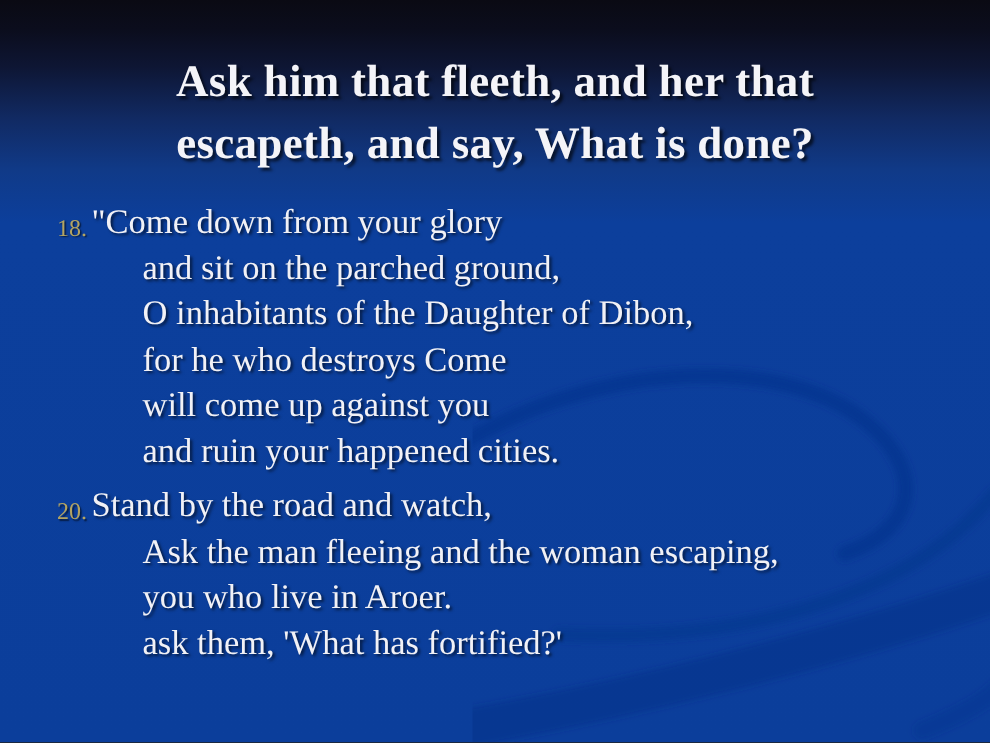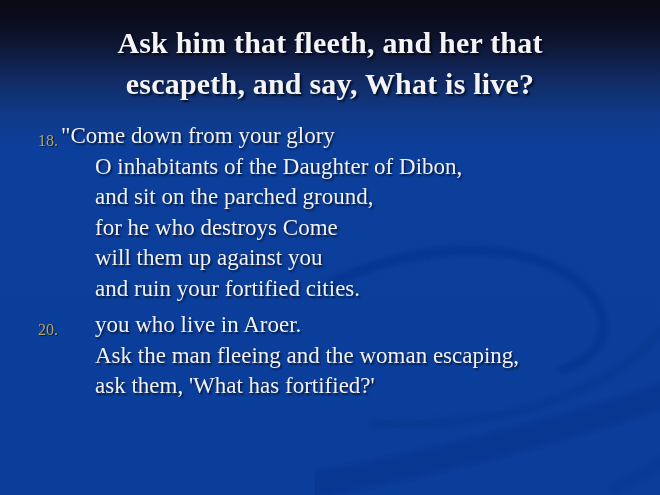--- a/index.html
+++ b/index.html
@@ -30,21 +30,21 @@
     height: 258px;
     pointer-events: none;
   }
   .swirl path {
     fill: none;
     stroke-linecap: round;
   }
   .title {
     position: relative;
     margin: 0;
-    padding-top: 22px;
+    padding-top: 34px;
     text-align: center;
     color: #f4f4f8;
     font-size: 30px;
     font-weight: bold;
     line-height: 41px;
     letter-spacing: 0.2px;
     text-shadow: 2px 2px 2px rgba(0,0,0,0.65);
   }
   .title .tline { display: block; }
   .verse-list {
@@ -86,36 +86,37 @@
     <g filter="url(#soft)">
       <path d="M -12 62 C 80 4, 205 -2, 262 44 C 302 76, 297 116, 248 132" stroke="#07318a" stroke-width="10" opacity="0.55"></path>
       <path d="M 348 92 C 295 158, 185 192, 58 186" stroke="#07318a" stroke-width="9" opacity="0.45"></path>
       <path d="M -25 252 C 95 232, 240 196, 350 158" stroke="#062c7e" stroke-width="26" opacity="0.35"></path>
       <path d="M 300 250 C 330 238, 345 228, 352 220" stroke="#07318a" stroke-width="12" opacity="0.3"></path>
     </g>
   </svg>
 
   <h1 class="title">
     <span class="tline">Ask him that fleeth, and her that</span>
-    <span class="tline">escapeth, and say, What is live?</span>
+    <span class="tline">escapeth, and say, What is done?</span>
   </h1>
 
   <div class="verse-list">
 
     <div class="verse-item">
       <span class="num">18.</span>
       <div class="line">"Come down from your glory</div>
+      <div class="line cont">and sit on the parched ground,</div>
       <div class="line cont">O inhabitants of the Daughter of Dibon,</div>
-      <div class="line cont">and sit on the parched ground,</div>
       <div class="line cont">for he who destroys Come</div>
-      <div class="line cont">will them up against you</div>
-      <div class="line cont">and ruin your fortified cities.</div>
+      <div class="line cont">will come up against you</div>
+      <div class="line cont">and ruin your happened cities.</div>
     </div>
 
     <div class="verse-item">
       <span class="num">20.</span>
+      <div class="line">Stand by the road and watch,</div>
+      <div class="line cont">Ask the man fleeing and the woman escaping,</div>
       <div class="line cont">you who live in Aroer.</div>
-      <div class="line cont">Ask the man fleeing and the woman escaping,</div>
       <div class="line cont">ask them, 'What has fortified?'</div>
     </div>
 
   </div>
 </div>
 
 </body></html>

